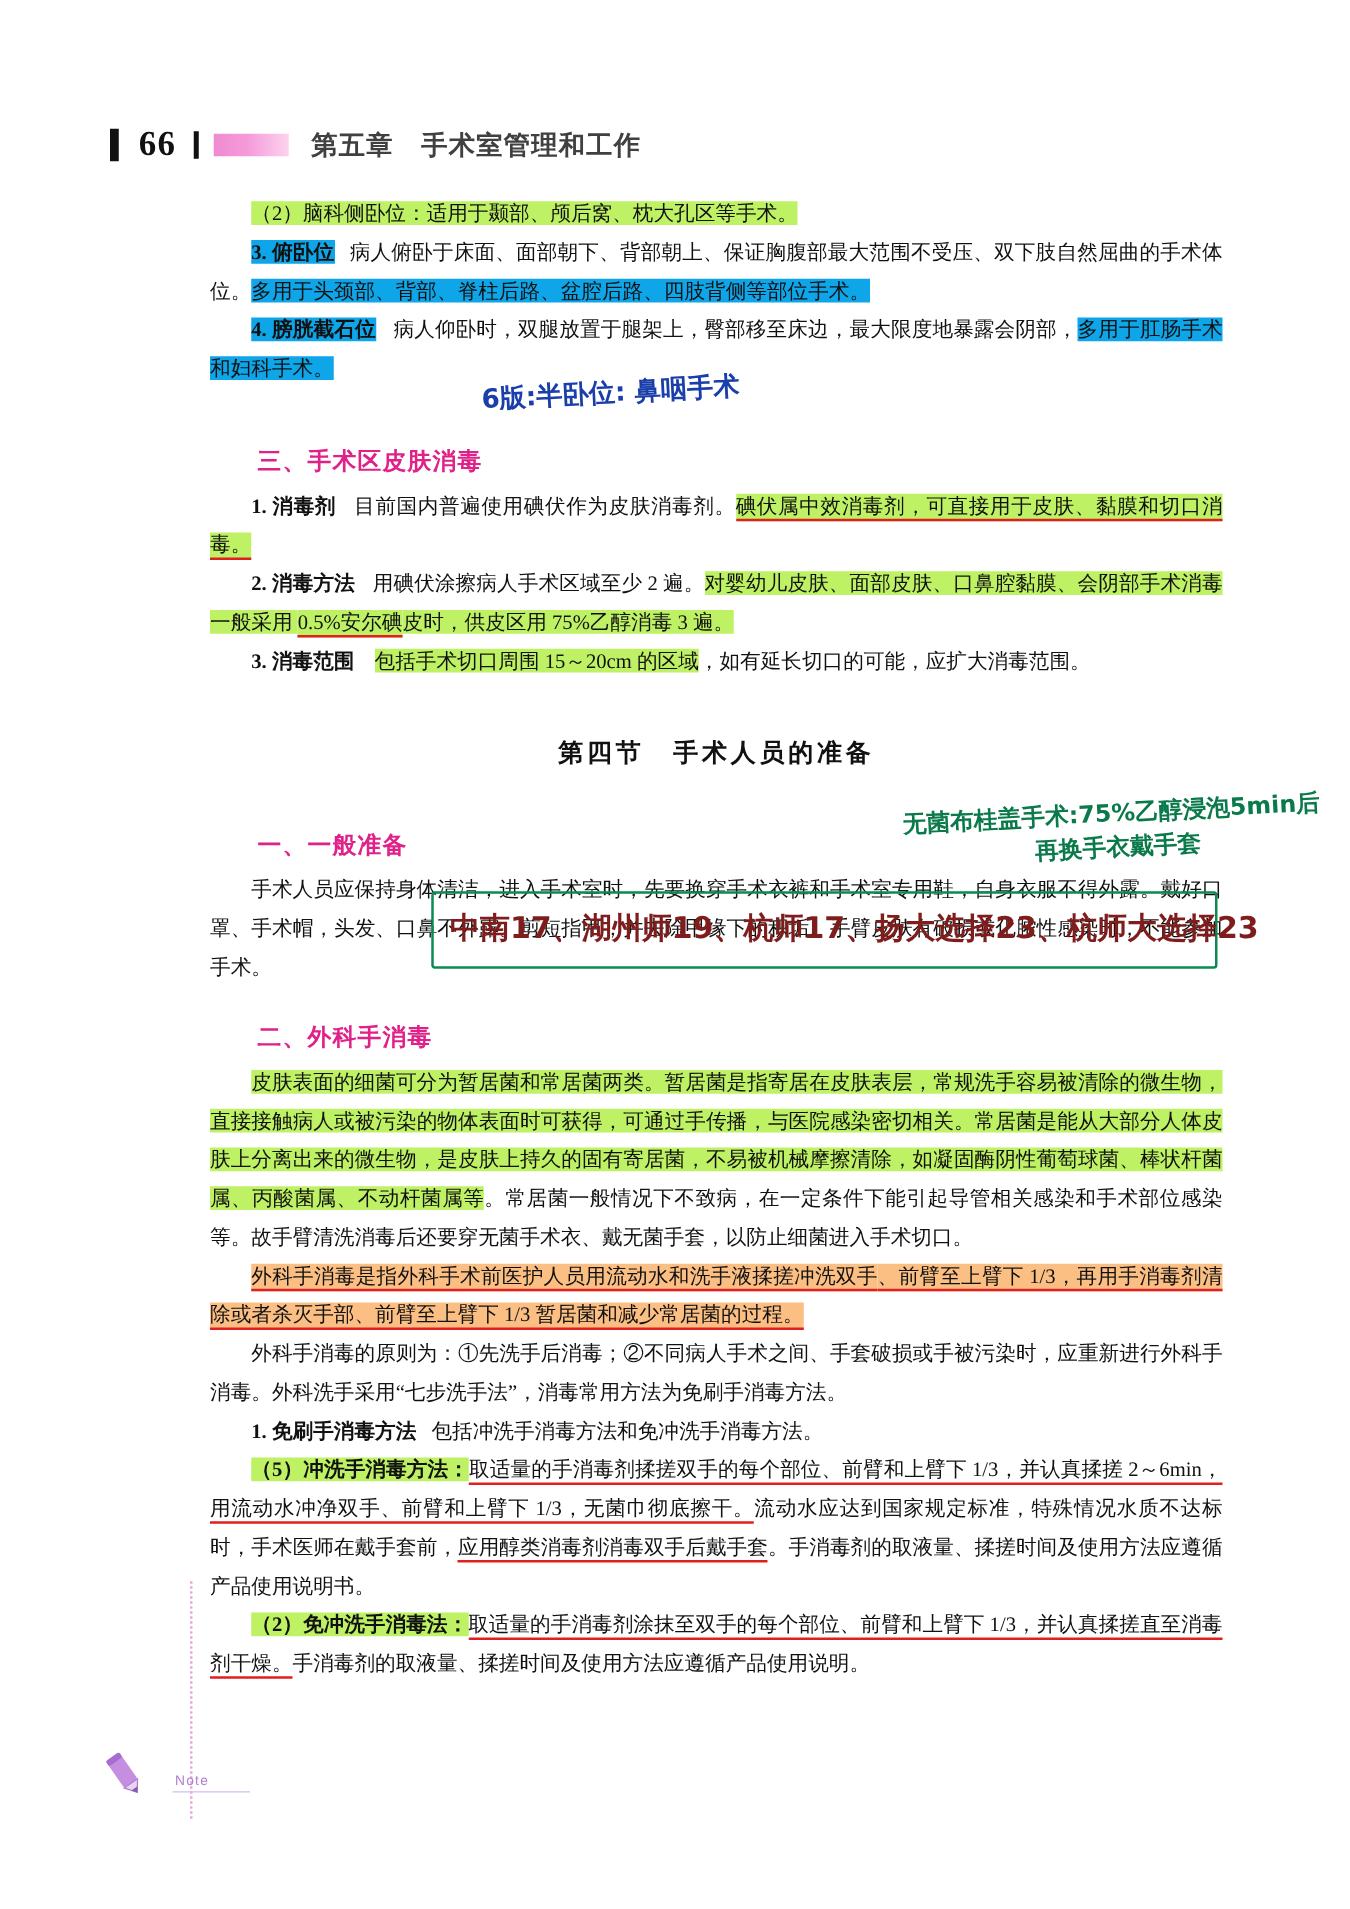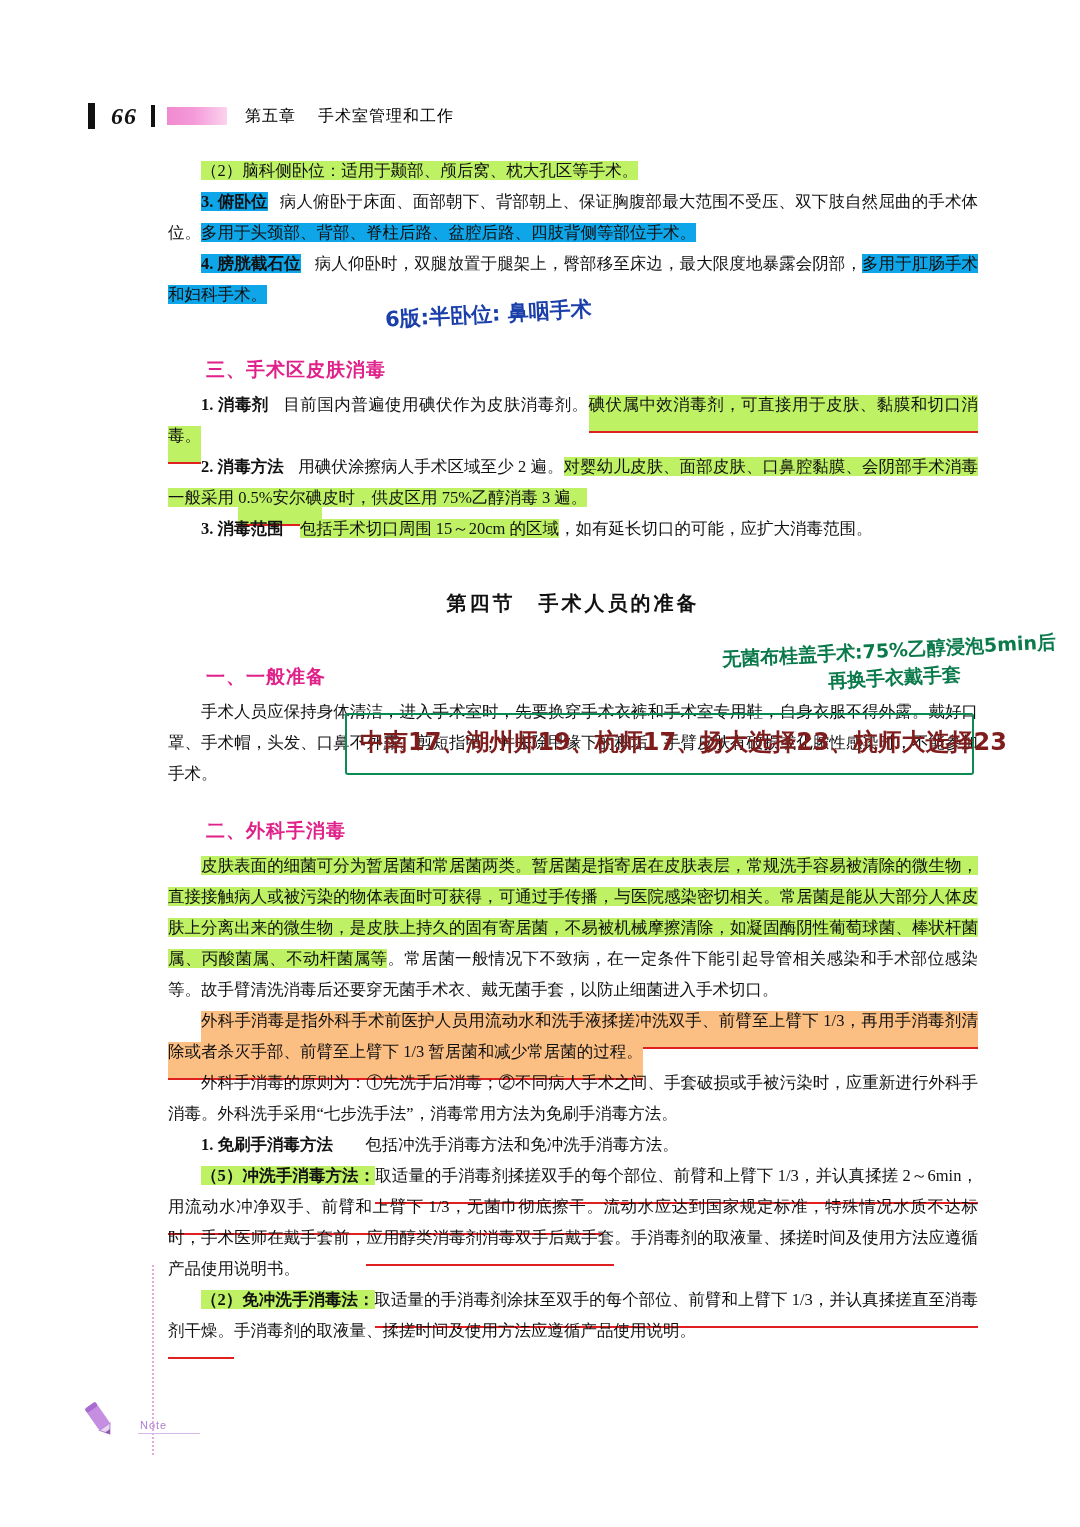--- a/index.html
+++ b/index.html
@@ -30,43 +30,42 @@
     display: flex;
     align-items: center;
   }
   .header .bar {
     width: 7px;
     height: 26px;
     background: #111;
     margin-right: 16px;
   }
   .header .pageno {
-    font-size: 24px;
+    font-size: 28px;
     font-weight: bold;
     letter-spacing: 1px;
     color: #111;
-    font-style: italic;
   }
   .header .bar2 {
     width: 4px;
     height: 22px;
     background: #111;
     margin-left: 14px;
     margin-right: 12px;
   }
   .header .swatch {
     width: 60px;
     height: 18px;
     background: linear-gradient(90deg, #f08ad0 0%, #f59ad9 45%, #fcd3ee 100%);
     margin-right: 18px;
   }
   .header .chapter {
-    font-size: 16px;
-    font-weight: normal;
-    color: #000000;
+    font-size: 21px;
+    font-weight: bold;
+    color: #404040;
     letter-spacing: 1px;
   }
   .header .chapter .sp {
     display: inline-block;
     width: 22px;
   }
 
   
   .body {
     position: absolute;
@@ -99,21 +98,21 @@
     color: #111;
     text-align: center;
     letter-spacing: 3px;
   }
   .bold { font-weight: bold; }
 
   
   .hl-y  { background: #bef264; }
   .hl-b  { background: #0ea5e9; }
   .hl-o  { background: #fbbf84; }
-  .u-red { border-bottom: 2px solid #e02020; padding-bottom: 17px; }
+  .u-red { border-bottom: 2px solid #e02020; padding-bottom: 1px; }
 
   
   .hand {
     position: absolute;
     font-family: "DejaVu Sans", sans-serif;
     font-weight: bold;
     white-space: nowrap;
   }
   .hand-blue {
     color: #1b3faa;
@@ -239,21 +238,21 @@
     <h3 class="sect">二、外科手消毒</h3>
 
     <p class="indent"><span class="hl-y">皮肤表面的细菌可分为暂居菌和常居菌两类。暂居菌是指寄居在皮肤表层，常规洗手容易被清除的微生物，直接接触病人或被污染的物体表面时可获得，可通过手传播，与医院感染密切相关。常居菌是能从大部分人体皮肤上分离出来的微生物，是皮肤上持久的固有寄居菌，不易被机械摩擦清除，如凝固酶阴性葡萄球菌、棒状杆菌属、丙酸菌属、不动杆菌属等</span><span>。常居菌一般情况下不致病，在一定条件下能引起导管相关感染和手术部位感染等。故手臂清洗消毒后还要穿无菌手术衣、戴无菌手套，以防止细菌进入手术切口。</span></p>
 
     <p class="indent"><span class="hl-o u-red">外科手消毒是指外科手术前医护人员用流动水和洗手液揉搓冲洗双手</span><span class="hl-o u-red">、前臂至上臂下 1/3，再用手消毒剂清除或者杀灭手部、前臂至上臂下 1/3 暂居菌和减少常居菌的过程。</span></p>
 
     <p class="indent">外科手消毒的原则为：①先洗手后消毒；②不同病人手术之间、手套破损或手被污染时，应重新进行外科手消毒。外科洗手采用“七步洗手法”，消毒常用方法为免刷手消毒方法。</p>
 
     <p class="indent">
       <span class="bold">1. 免刷手消毒方法</span>
-      <span style="margin-left:28px;">包括冲洗手消毒方法和免冲洗手消毒方法。</span>
+      <span style="margin-left:8px;">包括冲洗手消毒方法和免冲洗手消毒方法。</span>
     </p>
 
     <p class="indent"><span class="bold hl-y">（5）冲洗手消毒方法：</span><span class="u-red">取适量的手消毒剂揉搓双手的每个部位、前臂和上臂下 1/3，并认真揉搓 2～6min，用流动水冲净双手、前臂和上臂下 1/3，无菌巾彻底擦干。</span><span>流动水应达到国家规定标准，特殊情况水质不达标时，手术医师在戴手套前，</span><span class="u-red">应用醇类消毒剂消毒双手后戴手套</span><span>。手消毒剂的取液量、揉搓时间及使用方法应遵循产品使用说明书。</span></p>
 
     <p class="indent"><span class="bold hl-y">（2）免冲洗手消毒法：</span><span class="u-red">取适量的手消毒剂涂抹至双手的每个部位、前臂和上臂下 1/3，并认真揉搓直至消毒剂干燥。</span><span>手消毒剂的取液量、揉搓时间及使用方法应遵循产品使用说明。</span></p>
   </div>
 
   <div class="hand hand-blue" style="left:385px; top:300px;">6版:半卧位: 鼻咽手术</div>
 
   <div class="hand hand-green2" style="left:722px; top:638px;">无菌布桂盖手术:75%乙醇浸泡5min后</div>

